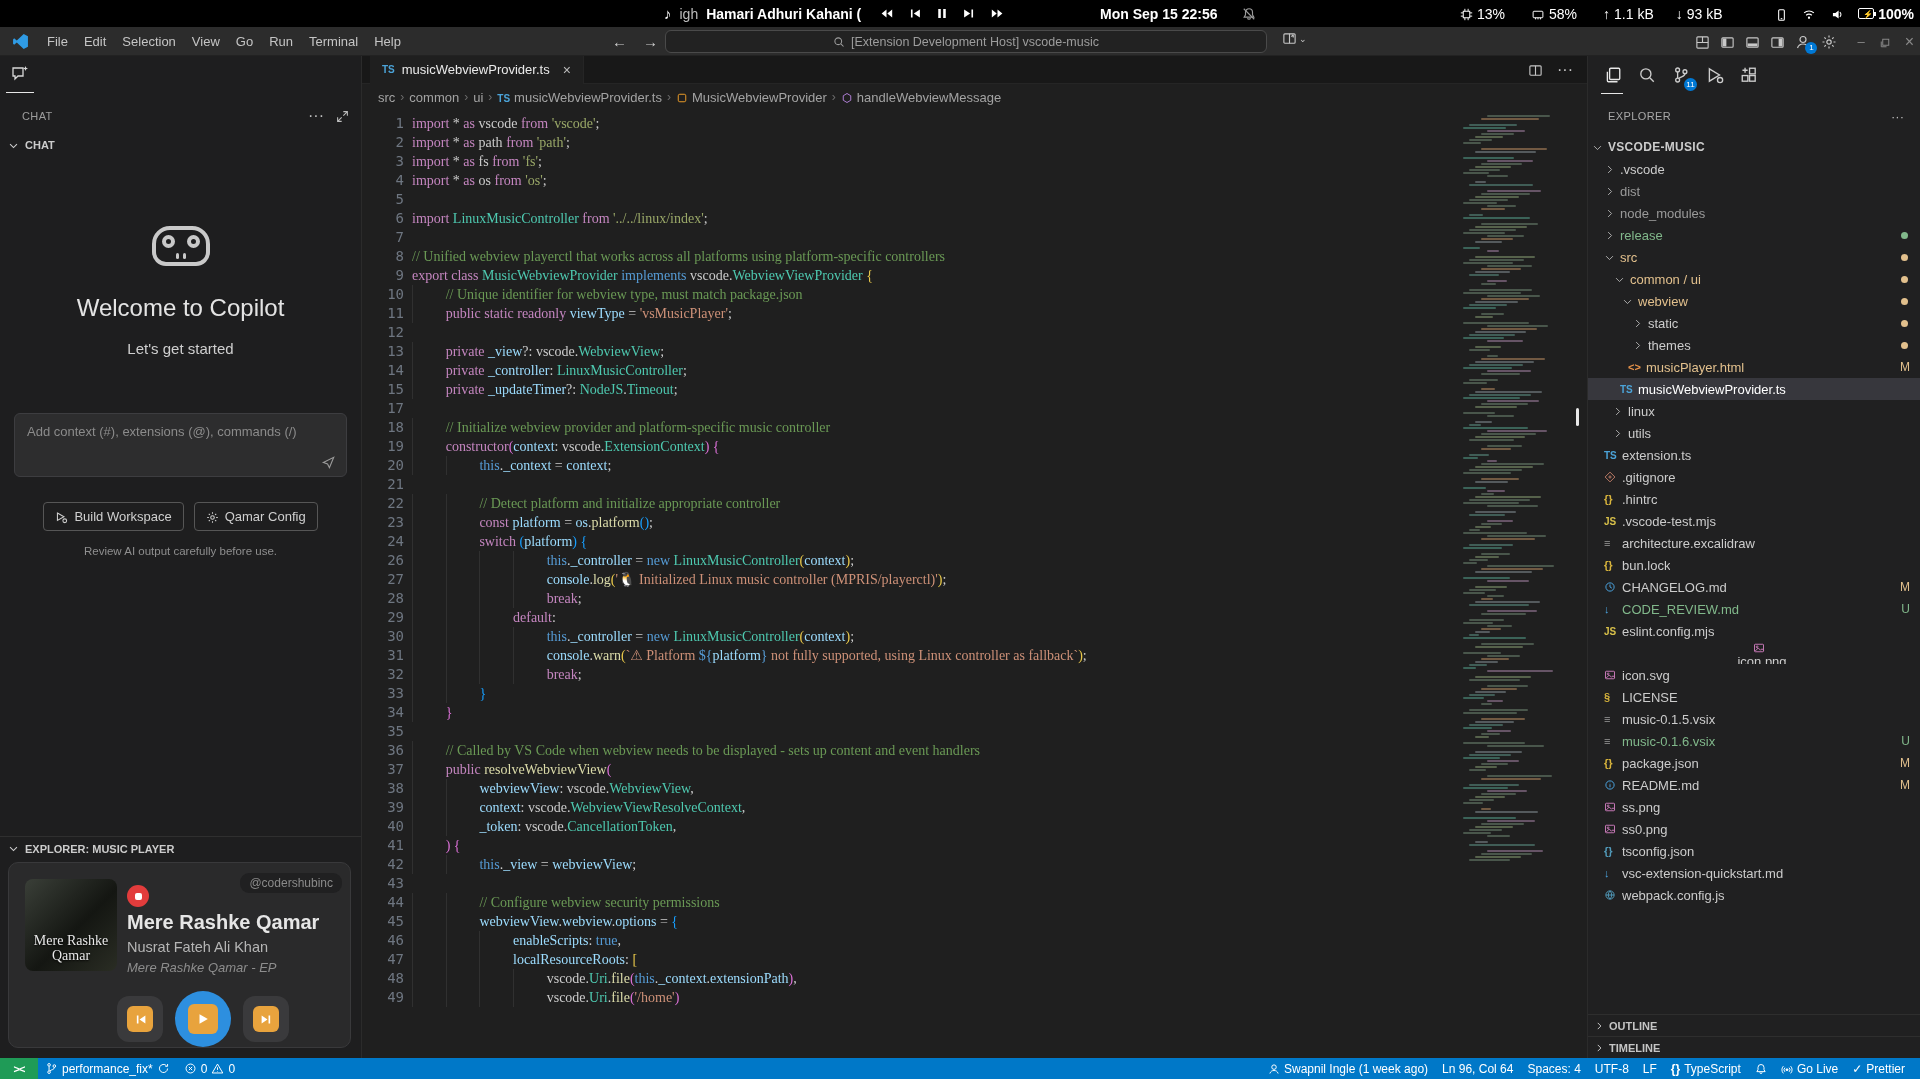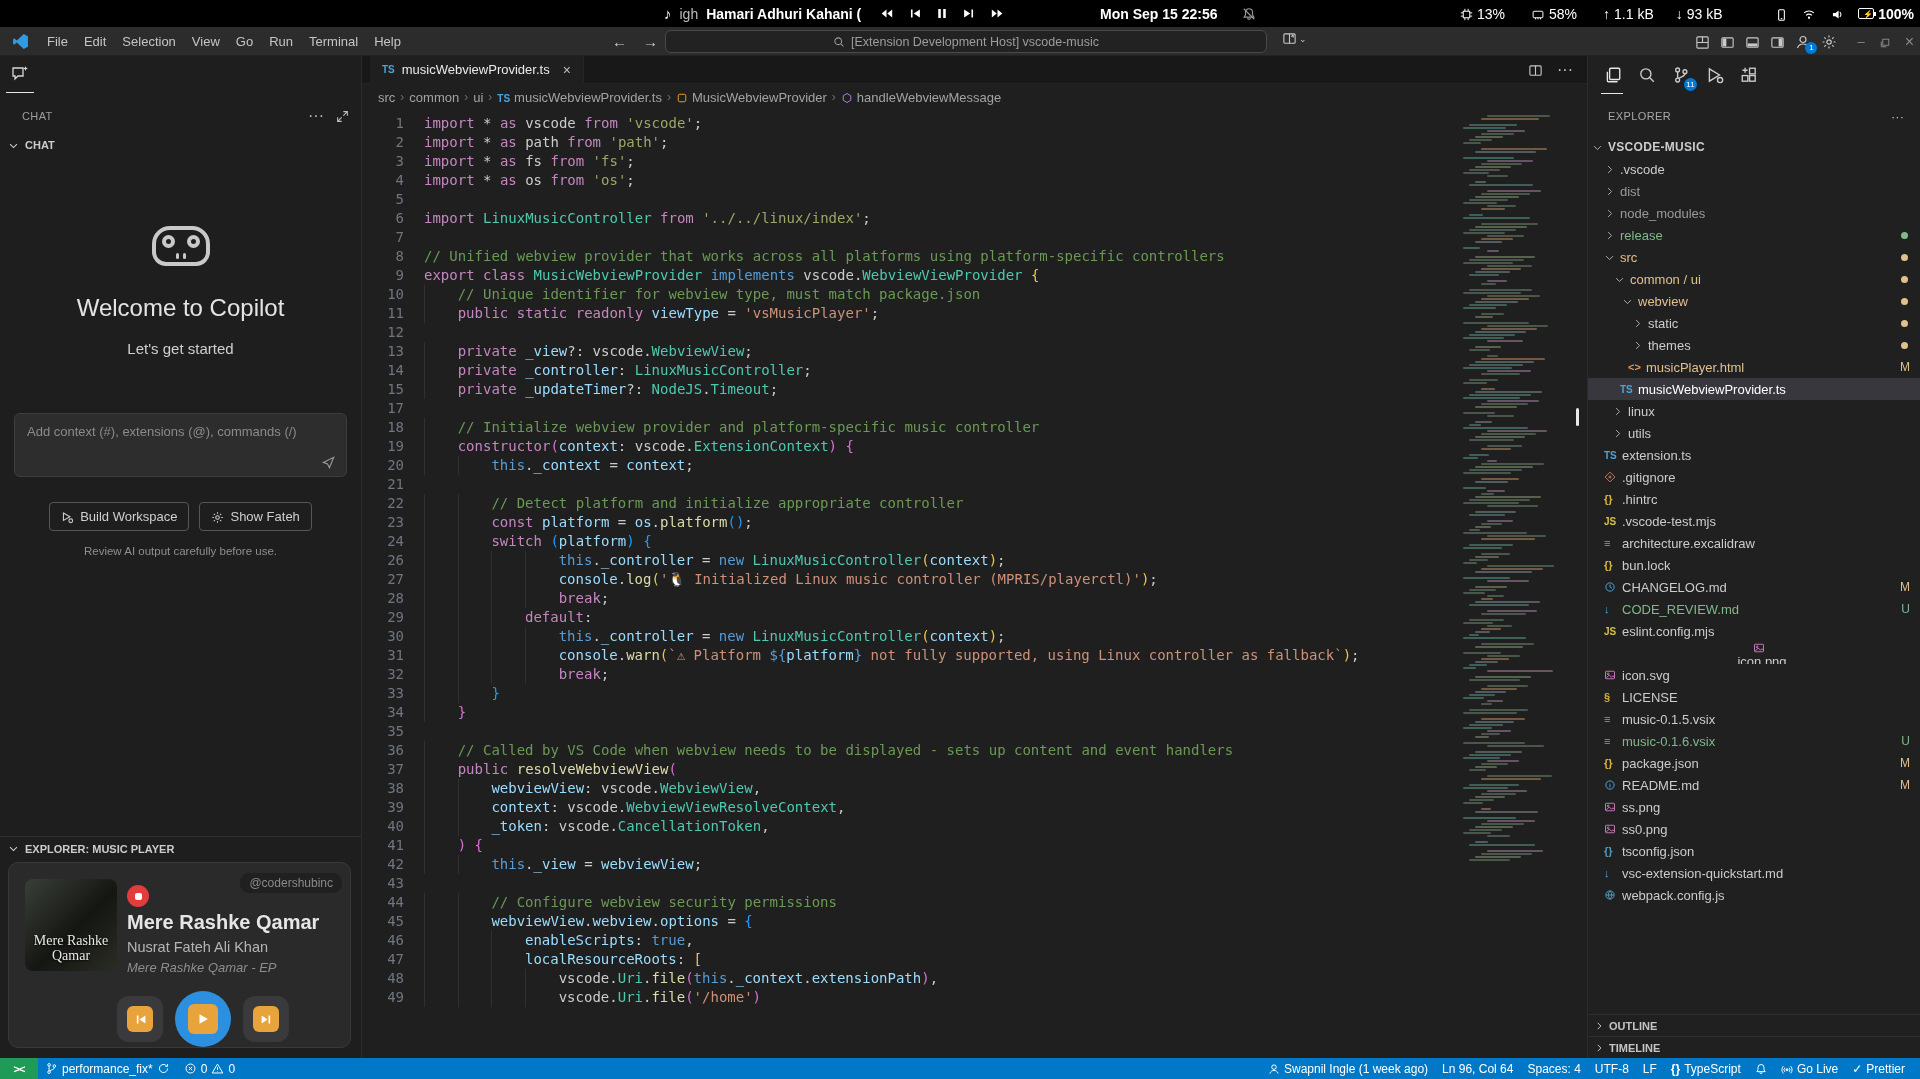--- a/index.html
+++ b/index.html
@@ -75,21 +75,21 @@
   .tab .close { color:#bcbcbc; font-size:14px; margin-left:6px; }
   .tsbox { color:#4ba3d8; font-size:10px; font-weight:bold; }
   .jsbox { color:#d8c04a; font-size:10px; font-weight:bold; }
   #tabbar .tb-icons { margin-left:auto; margin-right:14px; display:flex; gap:14px; color:#c5c5c5; }
   #breadcrumbs { position:absolute; left:0; top:28px; width:100%; height:26px; display:flex; align-items:center; gap:5px; padding-left:16px; font-size:13px; color:#a3a3a3; }
   #breadcrumbs .sep { color:#6b6b6b; font-size:12px; }
   #breadcrumbs .bc { display:flex; align-items:center; gap:4px; }
   #code { position:absolute; left:0; top:54px; width:100%; height:948px; font-family:"DejaVu Sans Mono", monospace; font-size:14px; line-height:19px; padding-top:4px; }
   .cl { display:flex; height:19px; white-space:pre; }
   .cl .ln { width:50px; text-align:right; padding-right:8px; color:#6e7681; flex:none; }
-  .cl .lc { margin-left:12px; }
+  .cl .lc { margin-left:0;font-family:Liberation Serif, serif; }
   .ind { display:inline-block; height:19px; vertical-align:top;
          background:repeating-linear-gradient(to right, #303030 0 1px, transparent 1px 33.7px); }
   .k{color:#C586C0}.d{color:#cccccc}.t{color:#4EC9B0}.v{color:#9CDCFE}.f{color:#DCDCAA}
   .s{color:#CE9178}.g{color:#9aa868}.c{color:#6A9955}.b{color:#569CD6}
   .y{color:#E8C84A}.m{color:#DA70D6}.u{color:#179FFF}
   #minimap { position:absolute; right:42px; top:56px; width:82px; height:790px; opacity:.9; }
   #minimap .mml { height:2px; margin-bottom:1px; border-radius:1px; }
   #scrollmark { position:absolute; right:8px; top:352px; width:3px; height:18px; background:#e8e8e8; border-radius:2px; }
 
   
@@ -333,21 +333,21 @@
             <path d="M3 2.5l8 4.5-8 4.5z"></path>
             <circle cx="12" cy="12" r="2.3"></circle>
           </svg></span>
         <span>Build Workspace</span>
       </button>
       <button class="chat-btn">
         <span><svg width="13" height="13" viewBox="0 0 16 16" fill="none" stroke="#cfcfcf" stroke-width="1.3">
             <circle cx="8" cy="8" r="2.2"></circle>
             <path d="M8 1.5v2M8 12.5v2M1.5 8h2M12.5 8h2M3.4 3.4l1.4 1.4M11.2 11.2l1.4 1.4M12.6 3.4l-1.4 1.4M4.8 11.2l-1.4 1.4"></path>
           </svg></span>
-        <span>Show Fateh</span>
+        <span>Qamar Config</span>
       </button>
     </div>
   <div class="chat-note">Review AI output carefully before use.</div>
 
   <div class="mp-header">
     <svg width="11" height="11" viewBox="0 0 16 16" fill="none" stroke="#cccccc" stroke-width="1.6">
         <path d="M3 6l5 5 5-5"></path>
       </svg>
     <span>EXPLORER: MUSIC PLAYER</span>
   </div>
@@ -437,21 +437,21 @@
       </span>
     </div>
   <div id="code">
       <div class="cl"><span class="ln">1</span><span class="lc"><span class="k">import</span><span class="d"> * </span><span class="k">as</span><span class="d"> vscode </span><span class="k">from</span><span class="g"> 'vscode'</span><span class="d">;</span></span></div>
       <div class="cl"><span class="ln">2</span><span class="lc"><span class="k">import</span><span class="d"> * </span><span class="k">as</span><span class="d"> path </span><span class="k">from</span><span class="g"> 'path'</span><span class="d">;</span></span></div>
       <div class="cl"><span class="ln">3</span><span class="lc"><span class="k">import</span><span class="d"> * </span><span class="k">as</span><span class="d"> fs </span><span class="k">from</span><span class="g"> 'fs'</span><span class="d">;</span></span></div>
       <div class="cl"><span class="ln">4</span><span class="lc"><span class="k">import</span><span class="d"> * </span><span class="k">as</span><span class="d"> os </span><span class="k">from</span><span class="g"> 'os'</span><span class="d">;</span></span></div>
       <div class="cl"><span class="ln">5</span><span class="lc"></span></div>
       <div class="cl"><span class="ln">6</span><span class="lc"><span class="k">import</span><span class="d"> </span><span class="t">LinuxMusicController</span><span class="d"> </span><span class="k">from</span><span class="g"> '../../linux/index'</span><span class="d">;</span></span></div>
       <div class="cl"><span class="ln">7</span><span class="lc"></span></div>
-      <div class="cl"><span class="ln">8</span><span class="lc"><span class="c">// Unified webview provider that works across all platforms using platform-specific controllers</span></span></div>
+      <div class="cl"><span class="ln">8</span><span class="lc"><span class="c">// Unified webview playerctl that works across all platforms using platform-specific controllers</span></span></div>
       <div class="cl"><span class="ln">9</span><span class="lc"><span class="k">export</span><span class="d"> </span><span class="k">class</span><span class="d"> </span><span class="t">MusicWebviewProvider</span><span class="d"> </span><span class="b">implements</span><span class="d"> vscode.</span><span class="t">WebviewViewProvider</span><span class="d"> </span><span class="y">{</span></span></div>
       <div class="cl"><span class="ln">10</span><span class="lc"><span class="ind" style="width:33.7px"></span><span class="c">// Unique identifier for webview type, must match package.json</span></span></div>
       <div class="cl"><span class="ln">11</span><span class="lc"><span class="ind" style="width:33.7px"></span><span class="k">public</span><span class="d"> </span><span class="k">static</span><span class="d"> </span><span class="k">readonly</span><span class="d"> </span><span class="v">viewType</span><span class="d"> = </span><span class="s">'vsMusicPlayer'</span><span class="d">;</span></span></div>
       <div class="cl"><span class="ln">12</span><span class="lc"></span></div>
       <div class="cl"><span class="ln">13</span><span class="lc"><span class="ind" style="width:33.7px"></span><span class="k">private</span><span class="d"> </span><span class="v">_view</span><span class="d">?: vscode.</span><span class="t">WebviewView</span><span class="d">;</span></span></div>
       <div class="cl"><span class="ln">14</span><span class="lc"><span class="ind" style="width:33.7px"></span><span class="k">private</span><span class="d"> </span><span class="v">_controller</span><span class="d">: </span><span class="t">LinuxMusicController</span><span class="d">;</span></span></div>
       <div class="cl"><span class="ln">15</span><span class="lc"><span class="ind" style="width:33.7px"></span><span class="k">private</span><span class="d"> </span><span class="v">_updateTimer</span><span class="d">?: </span><span class="t">NodeJS</span><span class="d">.</span><span class="t">Timeout</span><span class="d">;</span></span></div>
       <div class="cl"><span class="ln">17</span><span class="lc"></span></div>
       <div class="cl"><span class="ln">18</span><span class="lc"><span class="ind" style="width:33.7px"></span><span class="c">// Initialize webview provider and platform-specific music controller</span></span></div>
       <div class="cl"><span class="ln">19</span><span class="lc"><span class="ind" style="width:33.7px"></span><span class="k">constructor</span><span class="m">(</span><span class="v">context</span><span class="d">: vscode.</span><span class="t">ExtensionContext</span><span class="m">)</span><span class="d"> </span><span class="m">{</span></span></div>

